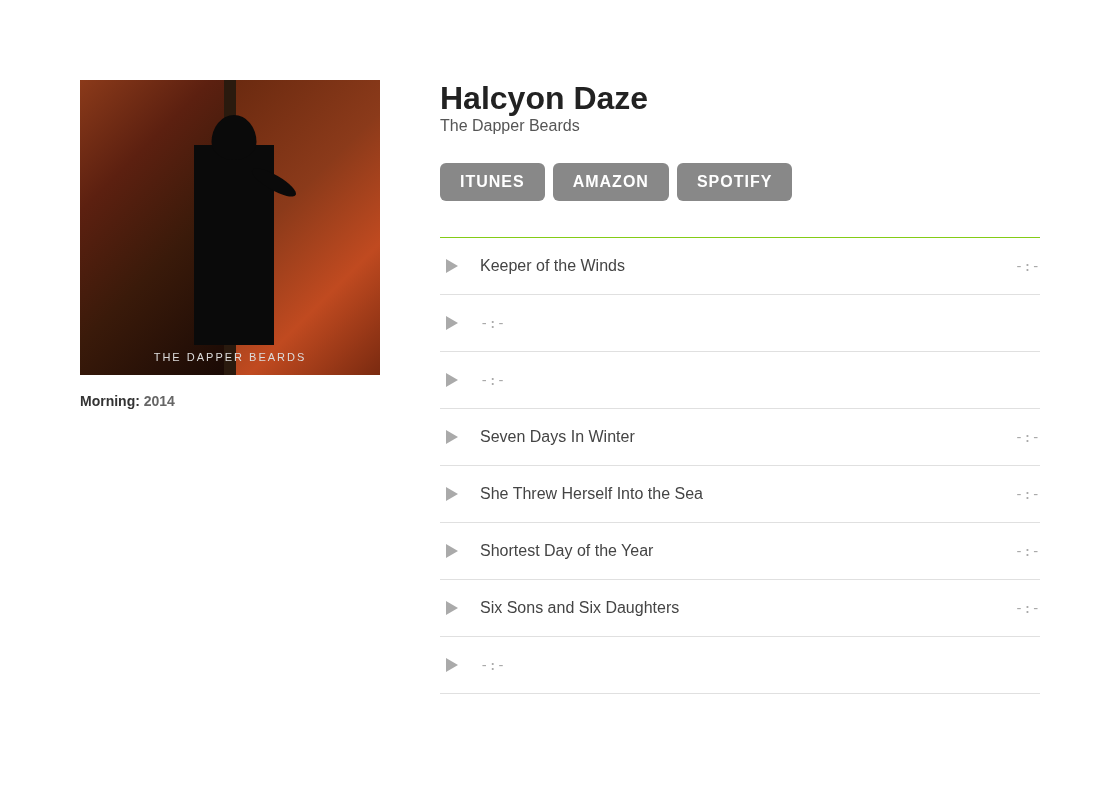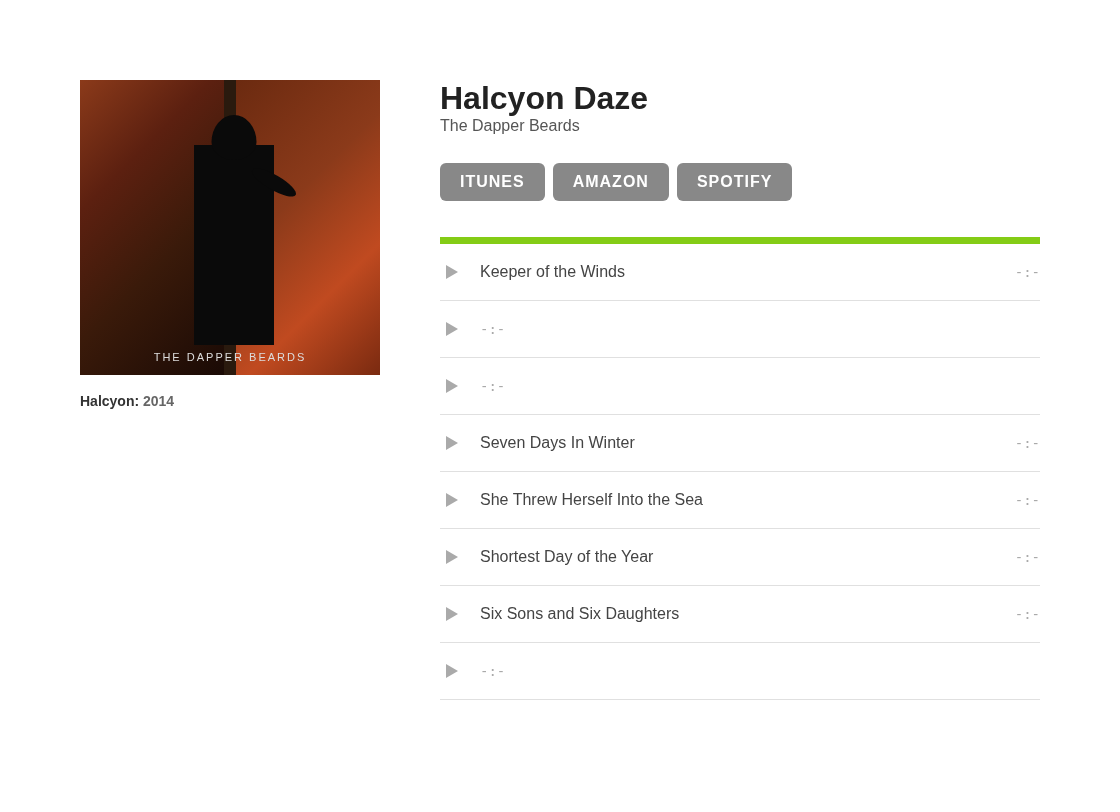--- a/index.html
+++ b/index.html
@@ -126,21 +126,21 @@
       background: #888;
       color: #fff;
       font-size: 16px;
       font-weight: 600;
       letter-spacing: 1px;
       border: none;
       cursor: pointer;
       border-radius: 6px;
     }
     .track-list {
-      border-top: 7px solid #84cc16;
+      border-top: 1px solid #84cc16;
     }
     .track-row {
       display: flex;
       align-items: center;
       padding: 16px 0;
       border-bottom: 1px solid #e0e0e0;
       cursor: pointer;
     }
     .play-btn {
       width: 24px;
@@ -178,21 +178,21 @@
     <div class="album-art">
       <div class="album-art-inner">
         <div class="art-panel-left"></div>
         <div class="art-panel-right"></div>
         <div class="art-figure"></div>
         <div class="album-band-name">THE DAPPER BEARDS</div>
       </div>
     </div>
     <div class="meta">
       <div class="meta-line">
-        <span class="meta-label">Halcyon:</span>
+        <span class="meta-label">Morning:</span>
         <span class="meta-value"> </span><span class="meta-value">2014</span>
       </div>
     </div>
   </div>
 
   <div class="right-panel">
     <h1 class="album-title">Halcyon Daze</h1>
     <div class="artist-name">The Dapper Beards</div>
 
     <div class="store-buttons">

